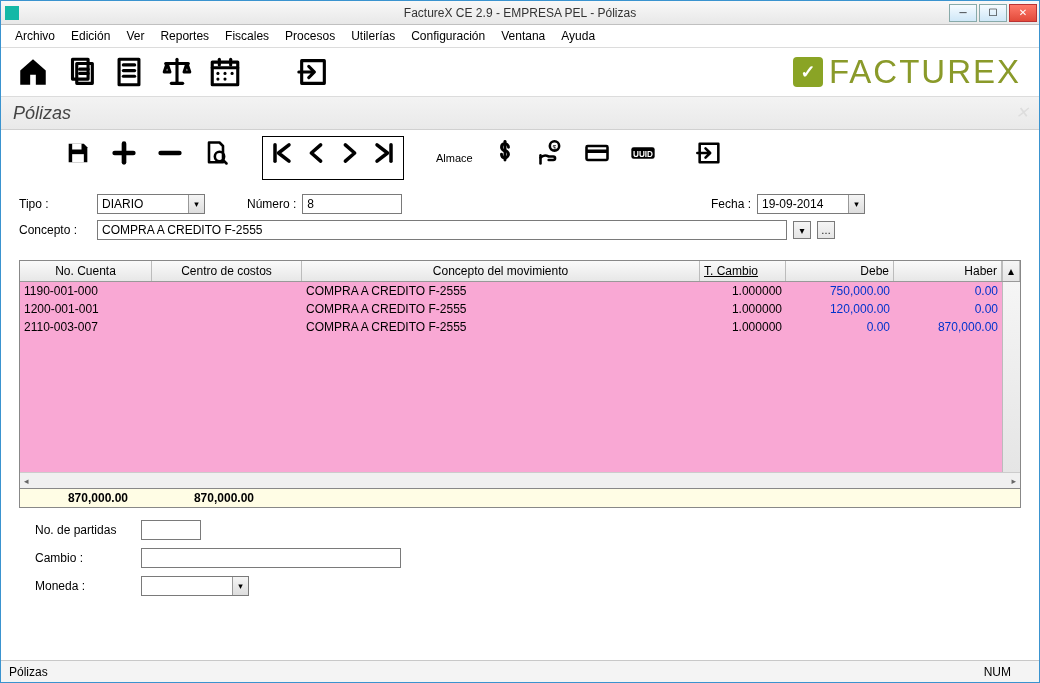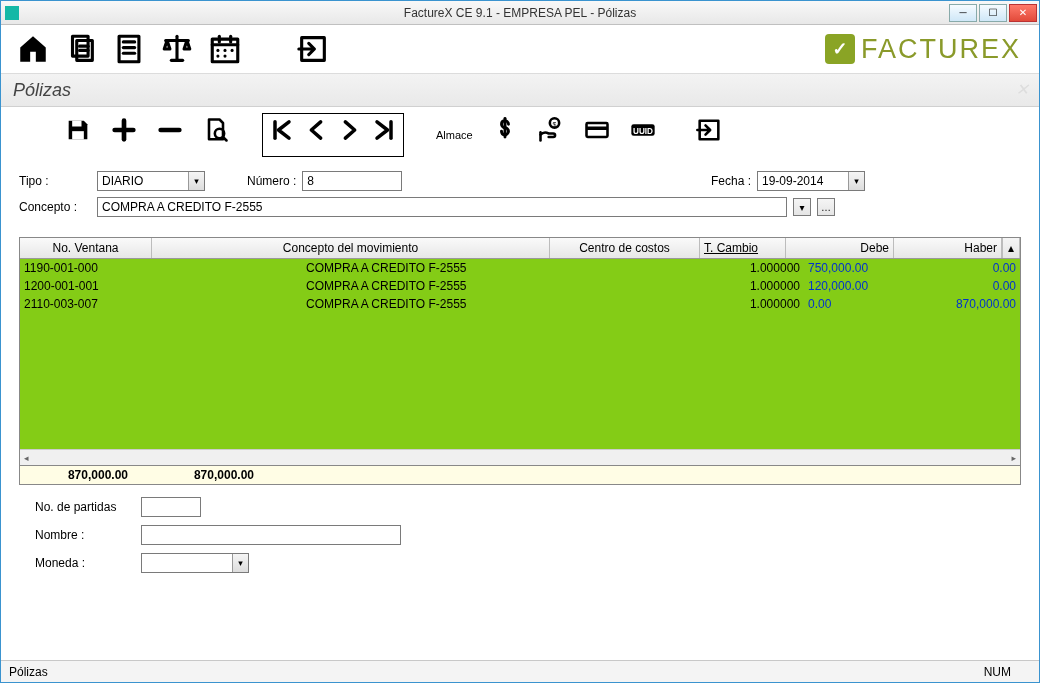--- a/index.html
+++ b/index.html
@@ -13,21 +13,21 @@
   .winbtn { width:28px; height:18px; margin:2px 2px 2px 0; border:1px solid #8aa; background:linear-gradient(#f5fbff,#cfe7f7); display:flex; align-items:center; justify-content:center; font-size:10px; }
   .winbtn.close { background:linear-gradient(#ff7a6a,#e24a3a); border-color:#b33; color:#fff; }
   
   .menubar { display:flex; gap:0; padding:2px 6px; background:#fff; border-bottom:1px solid #dcdcdc; }
   .menubar .menuitem { padding:2px 8px; cursor:default; }
   
   .maintoolbar { display:flex; align-items:center; padding:4px 8px; border-bottom:1px solid #dcdcdc; }
   .tbbtn { width:48px; height:40px; display:flex; align-items:center; justify-content:center; }
   .tbbtn svg { width:34px; height:34px; }
   .brand { margin-left:auto; display:flex; align-items:center; gap:6px; padding-right:10px; }
-  .brand-text { font-family: "Segoe UI Light","Segoe UI",sans-serif; font-size:27px; letter-spacing:2px; color:#8a9a2a; font-weight:300; }
+  .brand-text { font-family: "Segoe UI Light","Segoe UI",sans-serif; font-size:33px; letter-spacing:2px; color:#8a9a2a; font-weight:300; }
   .brand-logo { width:30px; height:30px; background:#8aa425; border-radius:4px; display:flex; align-items:center; justify-content:center; color:#fff; font-weight:bold; font-size:18px; }
   
   .section-header { background:linear-gradient(#f3f3f3,#e9e9e9); color:#444; font-size:18px; padding:6px 12px; border-bottom:1px solid #d0d0d0; position:relative; height:33px; display:flex; align-items:center; font-style:italic; }
   .section-header .close-x { position:absolute; right:10px; top:6px; color:#ddd; font-size:16px; }
   
   .polizatoolbar { display:flex; align-items:center; gap:6px; padding:6px 14px 10px 14px;margin-left:43px; }
   .polizatoolbar .tbbtn2 { width:40px; height:38px; display:flex; align-items:flex-start; justify-content:center; }
   .polizatoolbar svg { width:28px; height:28px; }
   .tbsep { width:14px; }
   .nav-group { border:1px solid #000; display:flex; padding:2px 2px; }
@@ -49,29 +49,29 @@
   .grid-wrap { margin:6px 18px 0 18px; border:1px solid #888; display:flex; flex-direction:column; }
   .grid-head { display:flex; background:linear-gradient(#fafafa,#e7e7e7); border-bottom:1px solid #999; }
   .gh { border-right:1px solid #bcbcbc; text-align:center; padding:3px 4px; font-size:12px; }
   .col-cuenta { width:132px; }
   .col-cc { width:150px; }
   .col-concepto { flex:1; }
   .col-tc { width:86px; text-align:left;text-decoration:underline; }
   .col-debe { width:108px; text-align:right; }
   .col-haber { width:108px; text-align:right; }
   .col-scroll { width:18px; background:linear-gradient(#f5f5f5,#e5e5e5); border-left:1px solid #bcbcbc; display:flex; align-items:flex-start; justify-content:center; }
-  .grid-body { background:#84cc16; height:190px; overflow:hidden; display:flex;flex-direction:column; }
+  .grid-body { background:#f9a8d4; height:190px; overflow:hidden; display:flex; }
   .grid-rows { flex:1; }
   .gr { display:flex; height:18px; align-items:center; }
   .gr > div { padding:1px 4px; font-size:12px; }
   .gc-cuenta { width:132px; }
   .gc-cc { width:150px; }
   .gc-concepto { flex:1; }
   .gc-tc { width:86px; text-align:right; }
-  .gc-debe { width:108px; color:#0033cc; }
+  .gc-debe { width:108px; text-align:right; color:#0033cc; }
   .gc-haber { width:108px; text-align:right; color:#0033cc; }
   .grid-hscroll { height:16px; background:#f0f0f0; border-top:1px solid #ccc; display:flex; align-items:center; justify-content:space-between; padding:0 4px; font-size:9px; color:#666; }
   .grid-footer { background:#fffde5; border:1px solid #888; border-top:none; display:flex; font-weight:bold; padding:2px 4px; margin:0 18px 6px 18px; }
   .grid-footer .fcount { flex:1; }
   .grid-footer .fd { width:108px; text-align:right; padding-right:4px; }
   .grid-footer .fh { width:126px; text-align:right; padding-right:4px; }
   
   .bottom-fields { padding:6px 34px; }
   .bottom-fields .form-row { margin-bottom:8px; }
   .small-input { width:60px; }
@@ -82,28 +82,40 @@
   .statusbar .st-right { margin-left:auto; padding-right:20px;text-align:right; }
   svg { stroke:#000; fill:none; stroke-width:2.2; stroke-linecap:round; stroke-linejoin:round; }
 </style>
 </head>
 <body>
 
 <div class="window">
 
   <div class="titlebar">
     <div class="appicon"></div>
-    <div class="title">FactureX CE 9.1 - EMPRESA PEL - Pólizas</div>
+    <div class="title">FactureX CE 2.9 - EMPRESA PEL - Pólizas</div>
     <div class="winbtns">
       <div class="winbtn">─</div>
       <div class="winbtn">☐</div>
       <div class="winbtn close">✕</div>
     </div>
   </div>
 
+  <div class="menubar">
+    <div class="menuitem">Archivo</div>
+    <div class="menuitem">Edición</div>
+    <div class="menuitem">Ver</div>
+    <div class="menuitem">Reportes</div>
+    <div class="menuitem">Fiscales</div>
+    <div class="menuitem">Procesos</div>
+    <div class="menuitem">Utilerías</div>
+    <div class="menuitem">Configuración</div>
+    <div class="menuitem">Ventana</div>
+    <div class="menuitem">Ayuda</div>
+  </div>
 
   <div class="maintoolbar">
     <div class="tbbtn">
       <svg viewBox="0 0 24 24">
           <path fill="#000" stroke="none" d="M3 11 L12 3 L21 11 L21 21 L14 21 L14 14 L10 14 L10 21 L3 21 Z"></path>
         </svg>
     </div>
     <div class="tbbtn">
       <svg viewBox="0 0 24 24">
           <rect x="6" y="3" width="11" height="14"></rect>
@@ -269,23 +281,23 @@
     <div class="form-row">
       <span class="form-label">Concepto :</span>
       <input class="textinput concepto-input" value="COMPRA A CREDITO F-2555" style="">
       <div class="icon-btn">▾</div>
       <div class="icon-btn">…</div>
     </div>
   </div>
 
   <div class="grid-wrap">
     <div class="grid-head">
-      <div class="gh col-cuenta">No. Ventana</div>
+      <div class="gh col-cuenta">No. Cuenta</div>
+      <div class="gh col-cc">Centro de costos</div>
       <div class="gh col-concepto">Concepto del movimiento</div>
-      <div class="gh col-cc">Centro de costos</div>
       <div class="gh col-tc">T. Cambio</div>
       <div class="gh col-debe">Debe</div>
       <div class="gh col-haber">Haber</div>
       <div class="gh col-scroll">▴</div>
     </div>
     <div class="grid-body">
       <div class="grid-rows" id="grid-rows">
           <div class="gr">
             <div class="gc-cuenta">1190-001-000</div>
             <div class="gc-cc"></div>
@@ -322,21 +334,21 @@
     <div class="fd">870,000.00</div>
     <div class="fh">870,000.00</div>
   </div>
 
   <div class="bottom-fields">
     <div class="form-row">
       <span style="min-width:100px">No. de partidas</span>
       <input class="textinput small-input" value="" style="">
     </div>
     <div class="form-row">
-      <span style="min-width:100px">Nombre :</span>
+      <span style="min-width:100px">Cambio :</span>
       <input class="textinput name-input" value="" style="">
     </div>
     <div class="form-row">
       <span style="min-width:100px">Moneda :</span>
       <div class="combobox">
         <input class="moneda-input" style="border: none;" value="">
         <div class="dd">▾</div>
       </div>
     </div>
   </div>

